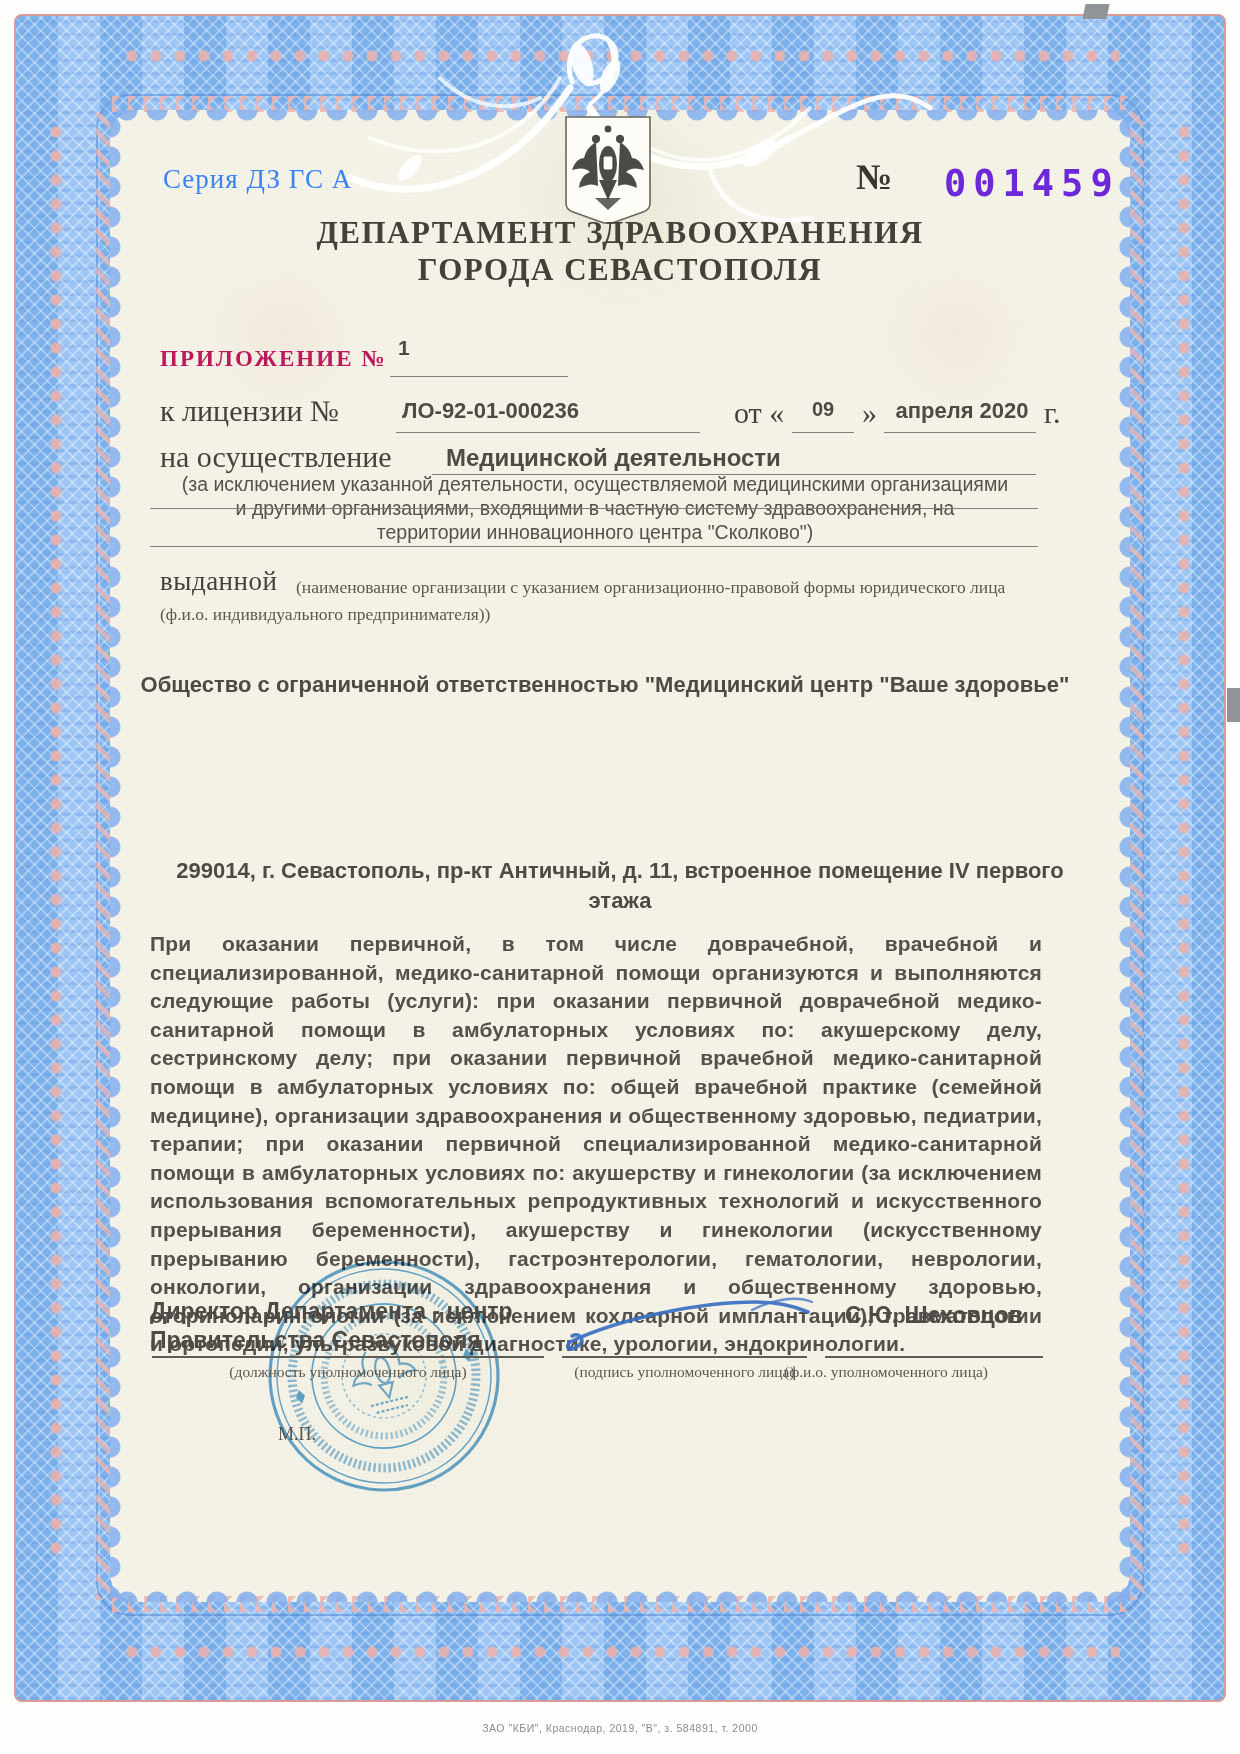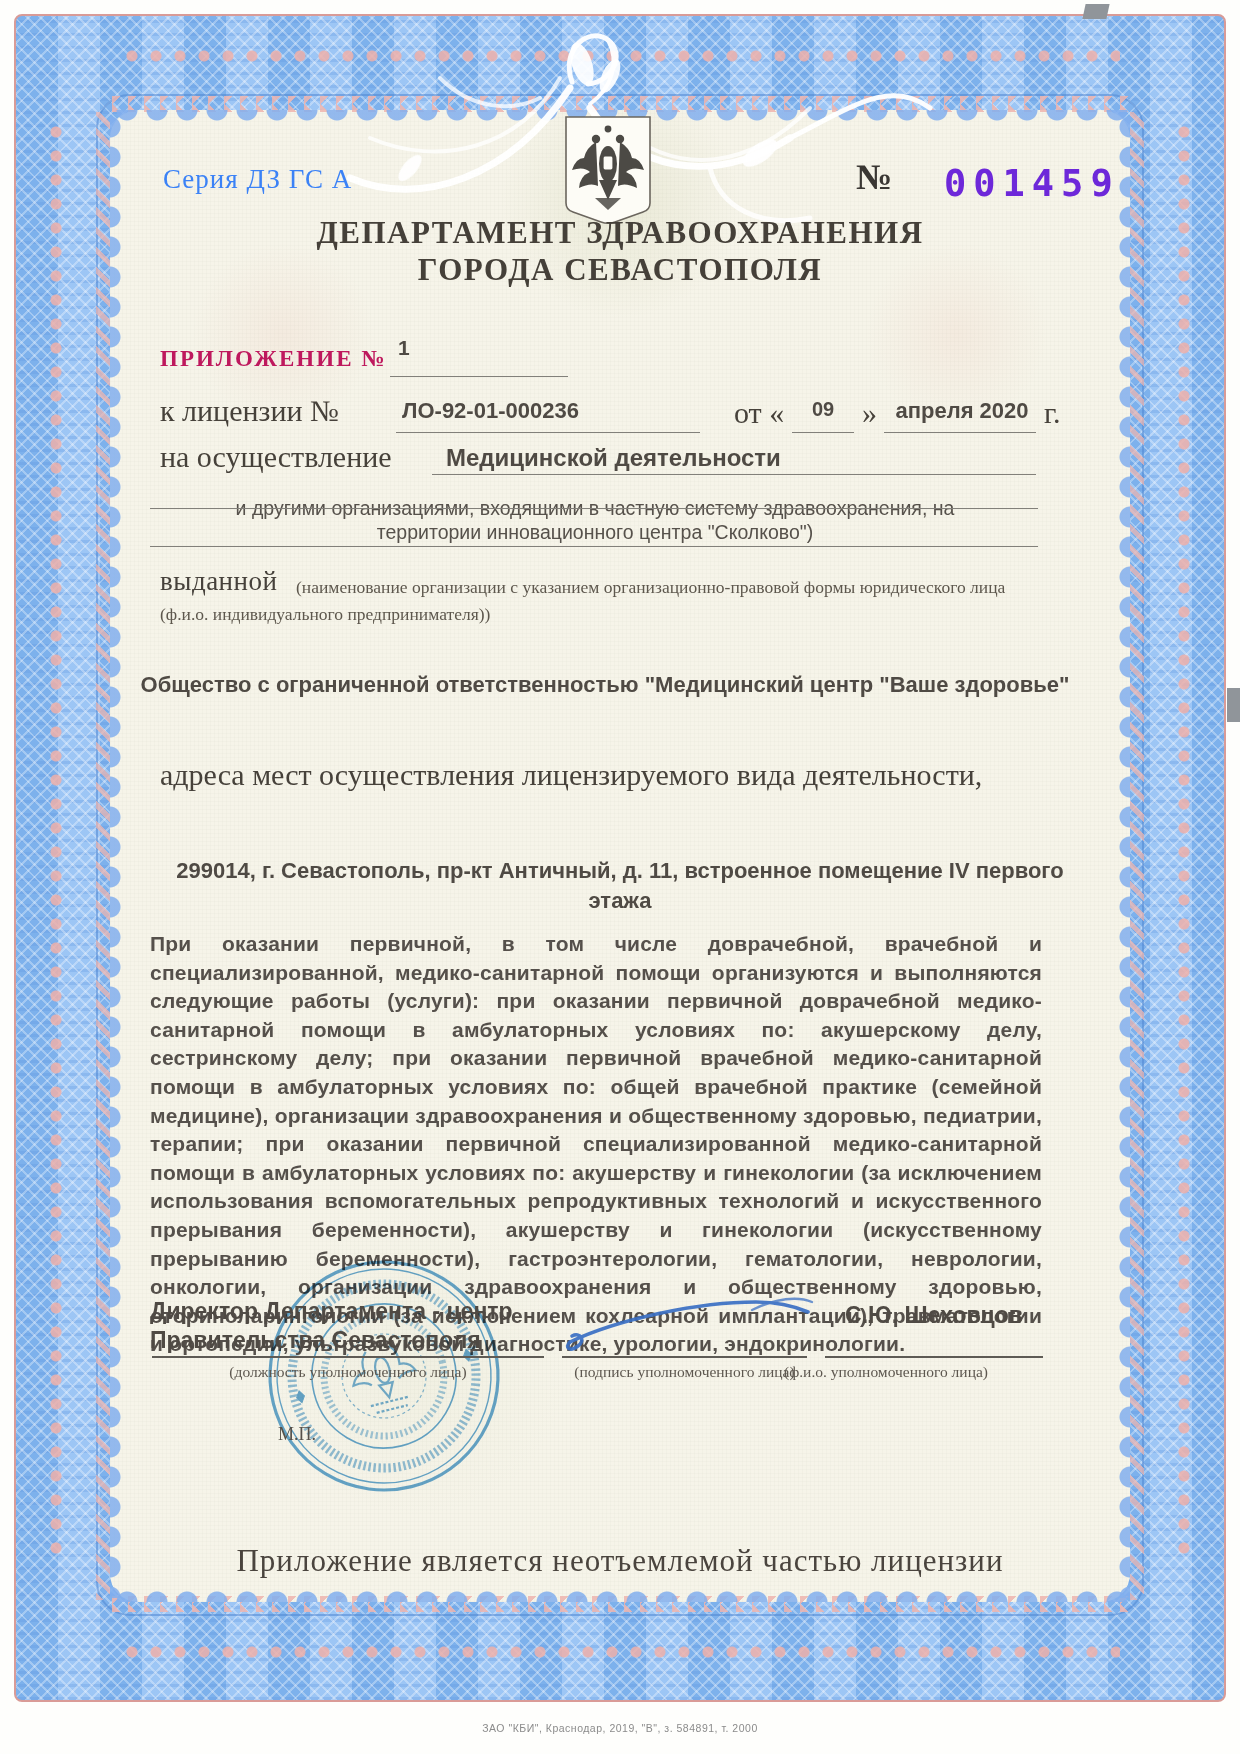--- a/index.html
+++ b/index.html
@@ -175,32 +175,32 @@
   <div class="rule-thin" style="left:792px; top:432px; width:62px;"></div>
   <div class="abs serif formtext" style="left:862px; top:396px;">»</div>
   <div class="abs sansb value22" style="left:888px; top:398px; width:148px; text-align:center;">апреля 2020</div>
   <div class="rule-thin" style="left:884px; top:432px; width:152px;"></div>
   <div class="abs serif formtext" style="left:1044px; top:396px;">г.</div>
 
   <div class="abs serif formtext" style="left:160px; top:440px;">на осуществление</div>
   <div class="abs sansb value24" style="left:446px; top:444px;">Медицинской деятельности</div>
   <div class="rule-thin" style="left:432px; top:474px; width:604px;"></div>
 
+  <div class="abs note19 center" style="left:140px; top:473px; width:910px;">(за исключением указанной деятельности, осуществляемой медицинскими организациями</div>
   <div class="abs note19 center" style="left:140px; top:497px; width:910px;">и другими организациями, входящими в частную систему здравоохранения, на</div>
   <div class="rule-thin" style="left:150px; top:508px; width:888px;"></div>
   <div class="abs note19 center" style="left:140px; top:521px; width:910px;">территории инновационного центра "Сколково")</div>
   <div class="rule-thin" style="left:150px; top:546px; width:888px;"></div>
 
   <div class="abs serif" style="left:160px; top:566px; font-size:27px; letter-spacing:.5px;">выданной</div>
   <div class="abs serif smallserif" style="left:296px; top:577px; width:760px;">(наименование организации с указанием организационно-правовой формы юридического лица</div>
   <div class="abs serif smallserif" style="left:160px; top:604px;">(ф.и.о. индивидуального предпринимателя))</div>
 
   <div class="abs sansb value22 center" style="left:140px; top:672px; width:930px;">Общество с ограниченной ответственностью "Медицинский центр "Ваше здоровье"</div>
 
-  <div class="abs serif formtext" style="left:160px; top:758px;">адреса мест осуществления лицензируемого вида деятельности,</div>
   <div class="abs sansb value22 center" style="left:170px; top:856px; width:900px; line-height:30px;">299014, г. Севастополь, пр-кт Античный, д. 11, встроенное помещение IV первого этажа</div>
 
   <div class="abs para" style="left:150px; top:930px; width:892px;">При оказании первичной, в том числе доврачебной, врачебной и специализированной, медико-санитарной помощи организуются и выполняются следующие работы (услуги): при оказании первичной доврачебной медико-санитарной помощи в амбулаторных условиях по: акушерскому делу, сестринскому делу; при оказании первичной врачебной медико-санитарной помощи в амбулаторных условиях по: общей врачебной практике (семейной медицине), организации здравоохранения и общественному здоровью, педиатрии, терапии; при оказании первичной специализированной медико-санитарной помощи в амбулаторных условиях по: акушерству и гинекологии (за исключением использования вспомогательных репродуктивных технологий и искусственного прерывания беременности), акушерству и гинекологии (искусственному прерыванию беременности), гастроэнтерологии, гематологии, неврологии, онкологии, организации здравоохранения и общественному здоровью, оториноларингологии (за исключением кохлеарной имплантации), травматологии и ортопедии, ультразвуковой диагностике, урологии, эндокринологии.</div>
 
   <svg class="abs" style="left:260px; top:1252px; opacity:.82; mix-blend-mode:multiply;" width="248" height="248" viewBox="0 0 248 248">
     <g transform="rotate(-14 124 124)" stroke="#4596cf" fill="none">
       <circle cx="124" cy="124" r="114" stroke-width="3.2"></circle>
       <circle cx="124" cy="124" r="107" stroke-width="1.4"></circle>
       <circle cx="124" cy="124" r="92" stroke-width="9" stroke-dasharray="2.4 2.6" opacity=".7"></circle>
       <circle cx="124" cy="124" r="72" stroke-width="1.6"></circle>
@@ -235,17 +235,16 @@
   <div class="rule" style="left:152px; top:1356px; width:392px; border-color:#5e5b55;"></div>
   <div class="rule" style="left:562px; top:1356px; width:245px; border-color:#5e5b55;"></div>
   <div class="rule" style="left:825px; top:1356px; width:218px; border-color:#5e5b55;"></div>
 
   <div class="abs serif caption" style="left:152px; top:1363px; width:392px;">(должность уполномоченного лица)</div>
   <div class="abs serif caption" style="left:562px; top:1363px; width:245px;">(подпись уполномоченного лица)</div>
   <div class="abs serif caption" style="left:777px; top:1363px; width:218px;">(ф.и.о. уполномоченного лица)</div>
 
   <div class="abs serif" style="left:278px; top:1424px; font-size:18px; color:#55504a;">М.П.</div>
 
-  <div class="abs serif bottomnote" style="left:150px; top:1543px; width:940px;">Приложение является неотъемлемой частью лицензии</div>
 
   <div class="abs printline" style="left:0; top:1722px; width:1240px;">ЗАО "КБИ", Краснодар, 2019, "В", з. 584891, т. 2000</div>
 
 </div>
 
 </body></html>

